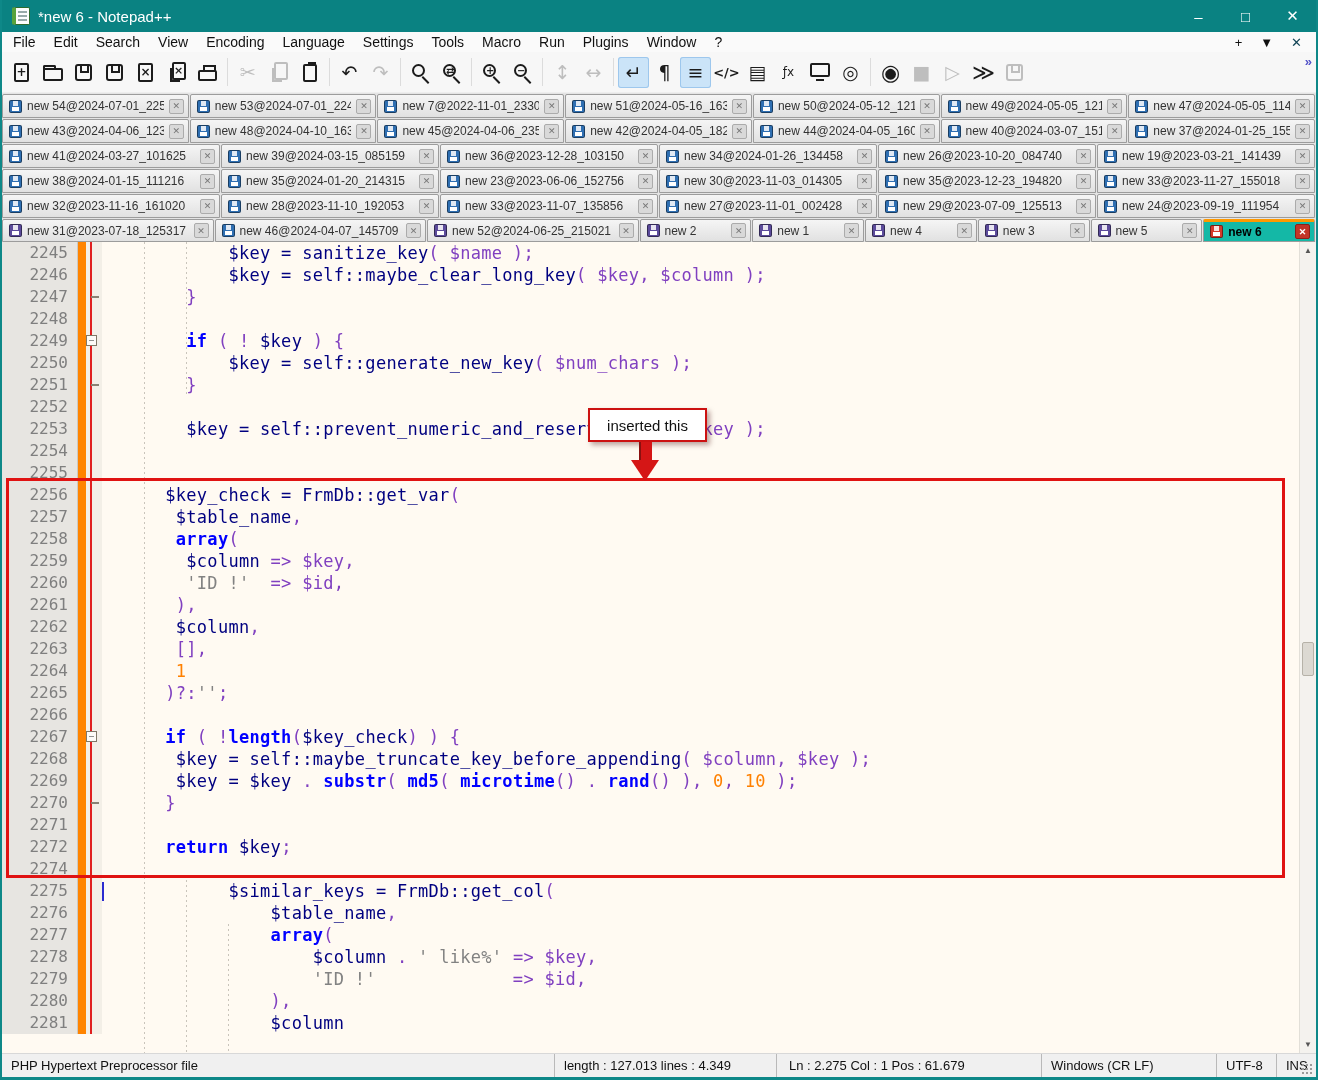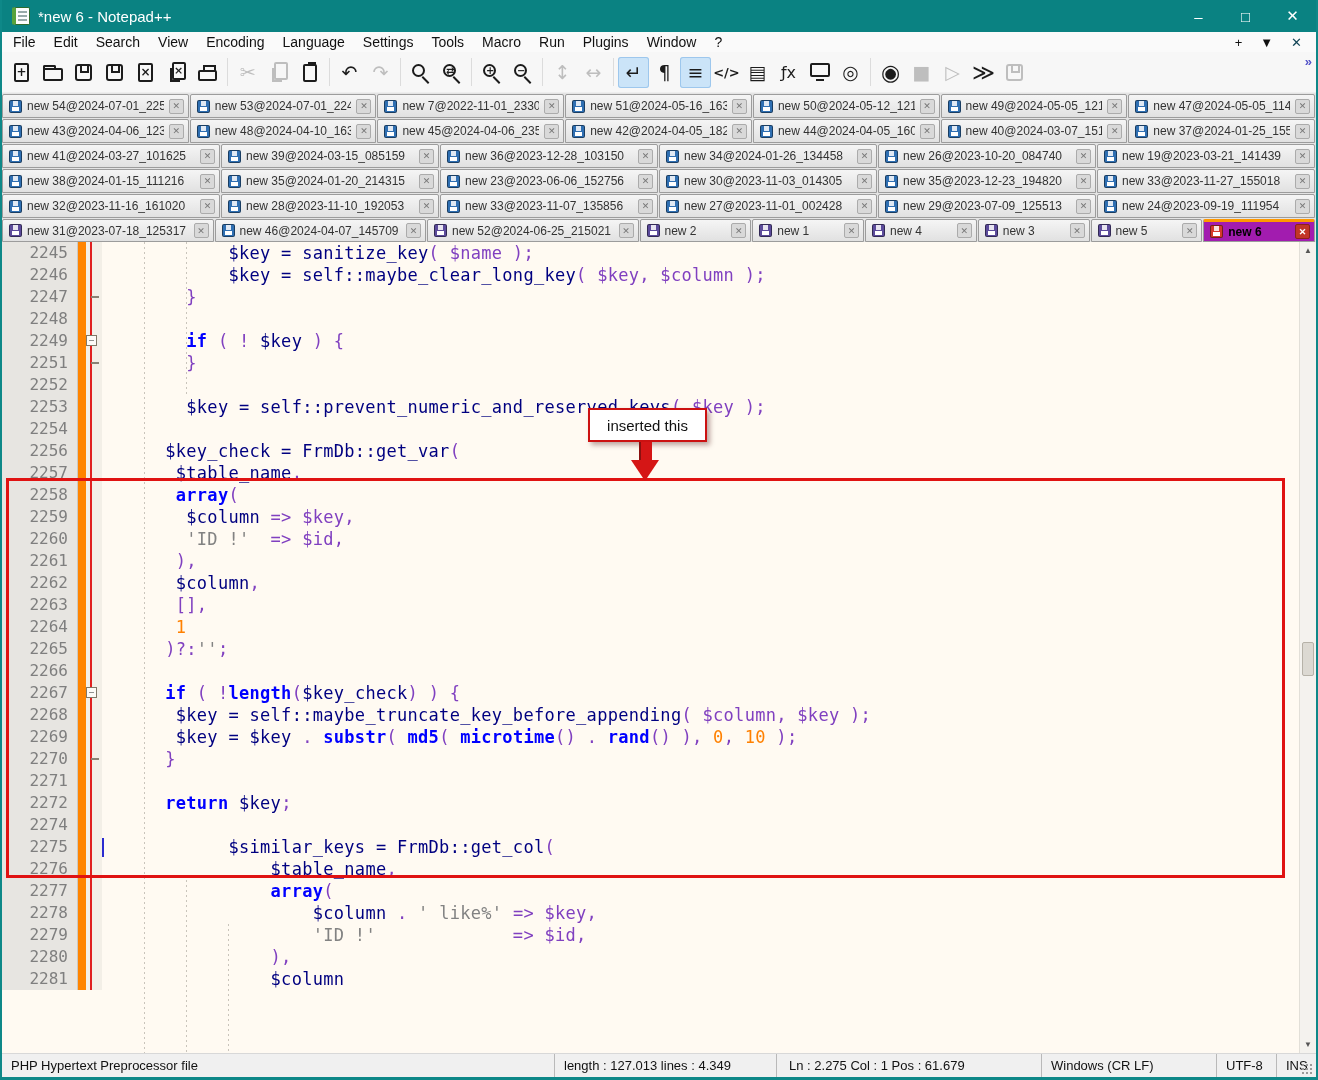--- a/index.html
+++ b/index.html
@@ -47,21 +47,21 @@
   .shp-monitor::after { content:"";position:absolute;left:4px;right:4px;bottom:-6px;border-bottom:2px solid currentColor; }
   
   .tabbar { height:149px; background:#E4E4E4; display:flex; flex-direction:column; }
   .tabrow { display:flex; height:25px; padding-top:1px; }
   .tabrow:last-child { height:24px; }
   .tab { flex:1 1 0; display:flex; align-items:center; gap:5px; margin-right:1px; padding:0 4px 0 6px;
          background:linear-gradient(#F5F5F5,#E1E1E1); border:1px solid #9C9C9C; border-radius:2px 2px 0 0;
          font-size:12px; color:#333; overflow:hidden; white-space:nowrap; }
   .tab.w2 { flex:2 1 0; }
   .tab .lbl { overflow:hidden; text-overflow:clip; flex:1 1 auto; }
-  .tab.active { background:#a21caf; border-top:3px solid #FF9900; font-weight:bold; color:#000; }
+  .tab.active { background:#14b8a6; border-top:3px solid #FF9900; font-weight:bold; color:#000; }
   .ficon { width:13px; height:13px; border-radius:2px; position:relative; flex:0 0 auto; border:1px solid rgba(0,0,0,.45); }
   .ficon::before { content:"";position:absolute;left:3px;right:3px;top:0;height:5px;background:rgba(255,255,255,.85); }
   .ficon::after  { content:"";position:absolute;left:2px;right:2px;bottom:1px;height:4px;background:#fff; }
   .ficon.blue { background:#2F6FB2; } .ficon.purple { background:#5C4B9B; } .ficon.red { background:#D43A2B; }
   .tclose { width:15px; height:15px; flex:0 0 auto; margin-left:auto; display:flex; align-items:center; justify-content:center;
             background:#D9D9D9; border:1px solid #ABABAB; border-radius:2px; font-size:9px; color:#777; }
   .tab.active .tclose { background:#C23527; border-color:#8E2018; color:#fff; }
   
   .editor { position:relative; height:811px; background:#FFFAF2; overflow:hidden; }
   .code-rows { position:absolute; left:0; top:0; right:10px; }
@@ -192,21 +192,21 @@
       </span>
       <span class="tsep"></span>
       <span class="tbi off">↕</span>
       <span class="tbi off">↔</span>
       <span class="tsep"></span>
       <span class="tbi on">↵</span>
       <span class="tbi">¶</span>
       <span class="tbi on">≡</span>
       <span class="tbi" style="font-size: 13px; font-weight: bold;">&lt;/&gt;</span>
       <span class="tbi">▤</span>
-      <span class="tbi" style="font-size: 16px;">ƒx</span>
+      <span class="tbi" style="font-size: 12px;">ƒx</span>
       <span class="tbi">
         <span class="shp-monitor"></span>
       </span>
       <span class="tbi">◎</span>
       <span class="tsep"></span>
       <span class="tbi" style="font-size: 22px;">◉</span>
       <span class="tbi off">■</span>
       <span class="tbi off">▷</span>
       <span class="tbi" style="font-size: 22px;">≫</span>
       <span class="tbi off">
@@ -464,20 +464,26 @@
         </div>
         <div class="crow">
           <span class="lnum">2249</span>
           <span class="chg"></span>
           <span class="fold">
             <span class="fm-box">–</span>
           </span>
           <span class="ctext">        <span class="sk">if</span><span class="sp"> ( ! </span><span class="sv">$key</span><span class="sp"> ) {</span></span>
         </div>
         <div class="crow">
+          <span class="lnum">2250</span>
+          <span class="chg"></span>
+          <span class="fold"></span>
+          <span class="ctext">            <span class="sv">$key = self::generate_new_key</span><span class="sp">( $num_chars );</span></span>
+        </div>
+        <div class="crow">
           <span class="lnum">2251</span>
           <span class="chg"></span>
           <span class="fold">
             <span class="fm-end"></span>
           </span>
           <span class="ctext">        <span class="sp">}</span></span>
         </div>
         <div class="crow">
           <span class="lnum">2252</span>
           <span class="chg"></span>
@@ -485,20 +491,26 @@
           <span class="ctext"></span>
         </div>
         <div class="crow">
           <span class="lnum">2253</span>
           <span class="chg"></span>
           <span class="fold"></span>
           <span class="ctext">        <span class="sv">$key = self::prevent_numeric_and_reserved_keys</span><span class="sp">( $key );</span></span>
         </div>
         <div class="crow">
           <span class="lnum">2254</span>
+          <span class="chg"></span>
+          <span class="fold"></span>
+          <span class="ctext"></span>
+        </div>
+        <div class="crow">
+          <span class="lnum">2255</span>
           <span class="chg"></span>
           <span class="fold"></span>
           <span class="ctext"></span>
         </div>
         <div class="crow">
           <span class="lnum">2256</span>
           <span class="chg"></span>
           <span class="fold"></span>
           <span class="ctext">      <span class="sv">$key_check = FrmDb::get_var</span><span class="sp">(</span></span>
         </div>

